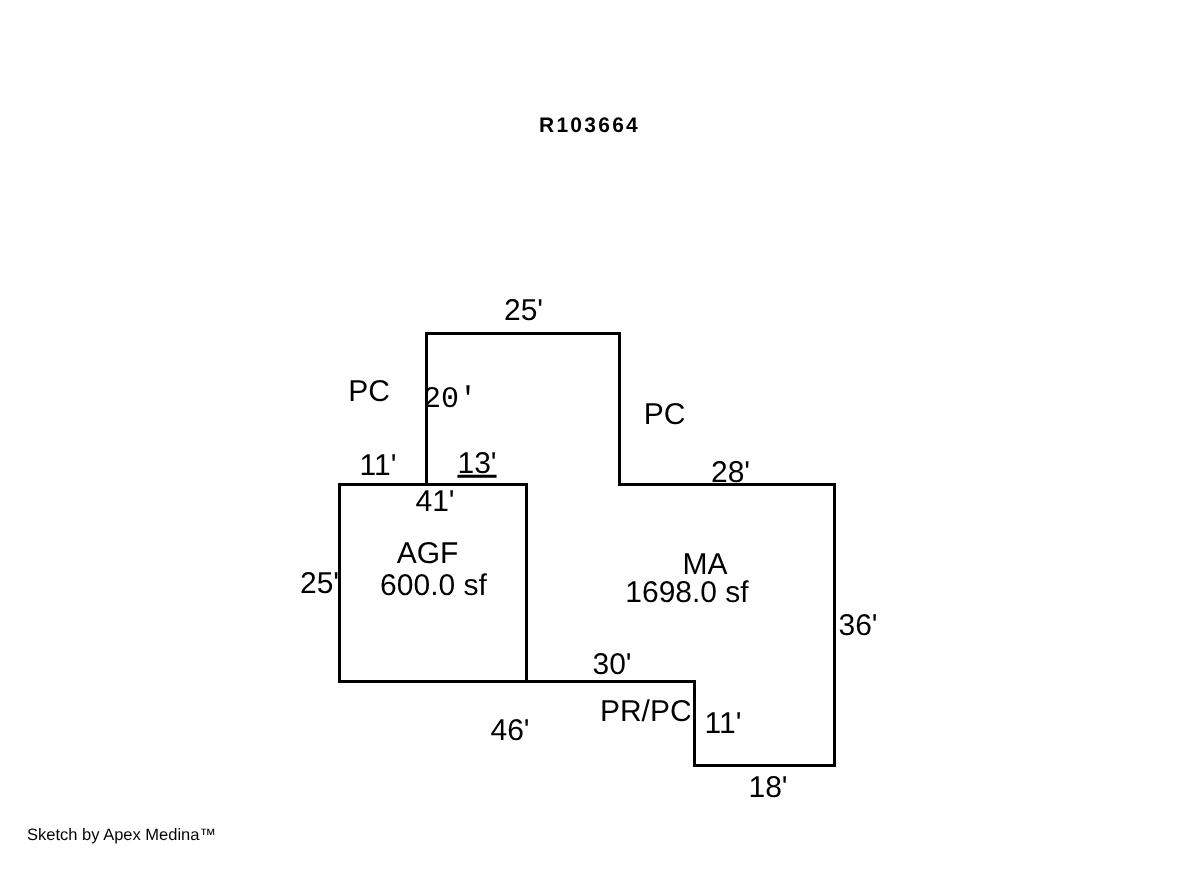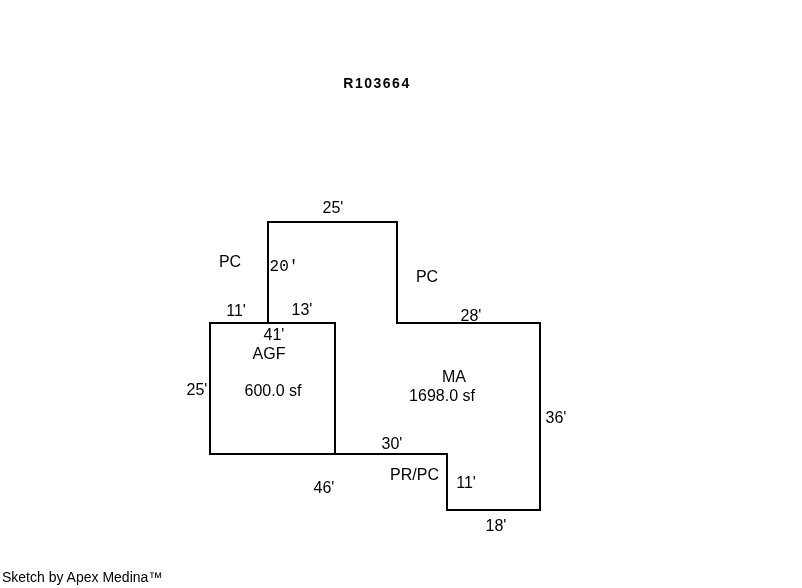--- a/index.html
+++ b/index.html
@@ -8,53 +8,54 @@
     background: #ffffff;
   }
   #canvas {
     position: relative;
     width: 650px;
     height: 588px;
     background: #ffffff;
     overflow: hidden;
     font-family: "Liberation Sans", "DejaVu Sans", sans-serif;
     color: #000000;
+    margin-left: 16px;
   }
   .title-line {
     position: absolute;
     transform: translate(-50%, -50%);
     font-size: 14px;
     font-weight: bold;
     letter-spacing: 1.5px;
     white-space: nowrap;
     color: #000000;
   }
   .lbl {
     position: absolute;
     transform: translate(-50%, -50%);
-    font-size: 16px;
+    font-size: 20px;
     white-space: nowrap;
     color: #000000;
   }
   #sketch-svg {
     position: absolute;
     left: 0;
     top: 0;
   }
   #sketch-svg path {
     fill: none;
     stroke: #000000;
     stroke-width: 2px;
     shape-rendering: crispEdges;
   }
   .footer-credit {
     position: absolute;
     left: 2px;
-    top: 569px;
-    font-size: 14px;
+    top: 551px;
+    font-size: 11px;
     white-space: nowrap;
     color: #000000;
   }
 </style>
 </head>
 <body>
 
 <div id="canvas">
 
   <div class="title-line" style="left:377px; top:83px;">R103664</div>
@@ -62,25 +63,25 @@
   <svg id="sketch-svg" width="802" height="588" viewBox="0 0 802 588">
     <path d="M268 222 L397 222 L397 323 L540 323 L540 510 L447 510 L447 454 L210 454 L210 323 L268 323 Z"></path>
     <path d="M268 323 L335 323 L335 454"></path>
   </svg>
 
   <span class="lbl" style="left:333px; top:208px;">25'</span>
   <span class="lbl" style="left:230px; top:262px;">PC</span>
   <span class="lbl" style="left:284px; top:267px;font-family:Liberation Mono, monospace;">20'</span>
   <span class="lbl" style="left:427px; top:277px;">PC</span>
   <span class="lbl" style="left:236px; top:311px;">11'</span>
-  <span class="lbl" style="left:302px; top:310px;">13'</span>
+  <span class="lbl" style="left:302px; top:310px;text-decoration:underline;">13'</span>
   <span class="lbl" style="left:471px; top:316px;">28'</span>
   <span class="lbl" style="left:274px; top:335px;">41'</span>
 
-  <span class="lbl" style="left:269px; top:354px;">AGF</span>
+  <span class="lbl" style="left:269px; top:370px;">AGF</span>
   <span class="lbl" style="left:273px; top:391px;">600.0 sf</span>
   <span class="lbl" style="left:197px; top:390px;">25'</span>
 
   <span class="lbl" style="left:454px; top:377px;">MA</span>
   <span class="lbl" style="left:442px; top:396px;">1698.0 sf</span>
   <span class="lbl" style="left:556px; top:418px;">36'</span>
 
   <span class="lbl" style="left:392px; top:444px;">30'</span>
   <span class="lbl" style="left:324px; top:488px;">46'</span>
   <span class="lbl" style="left:402px; top:475px;padding-left:25px;">PR/PC</span>

